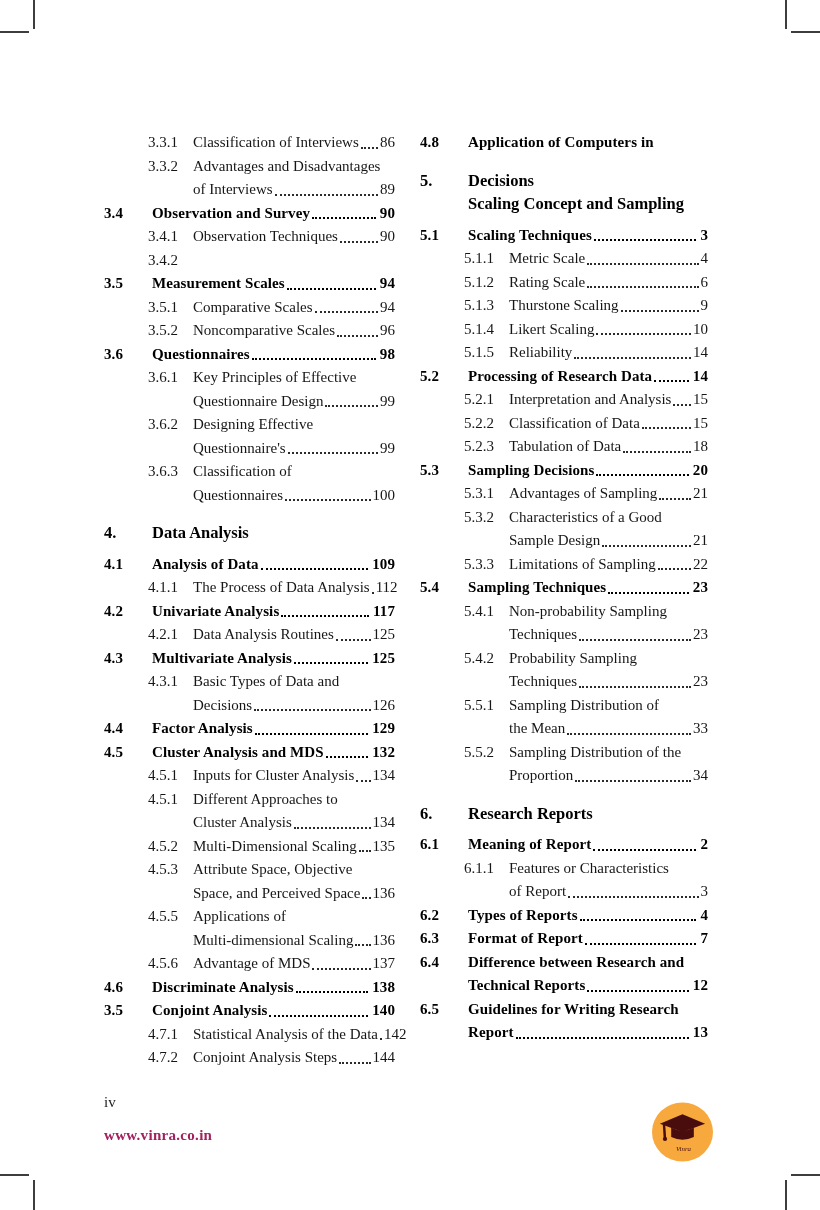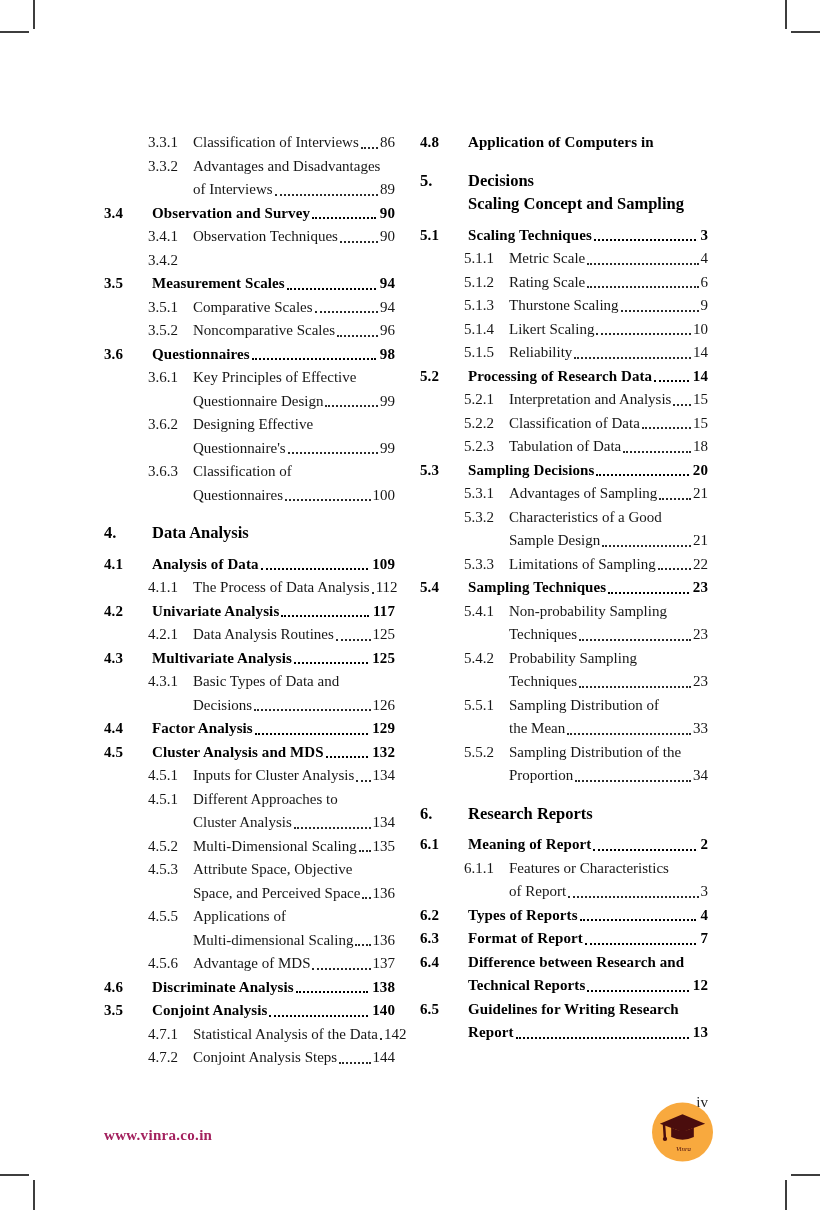--- a/index.html
+++ b/index.html
@@ -64,21 +64,21 @@
   }
   .entry.section .leader::before { border-bottom-color: #000; border-bottom-width: 2.2px; }
   .pg { white-space: nowrap; }
   .entry.section .pg { padding-left: 2px; }
 
   
   .page-number {
     position: absolute;
     left: 104px; top: 1094px;
     width: 604px;
-    text-align: right;
+    text-align: left;
     font-size: 15px;
     color: #222;
   }
   .website {
     position: absolute;
     left: 104px; top: 1127px;
     font-size: 15px;
     font-weight: bold;
     color: #A3215E;
     letter-spacing: 0.3px;

